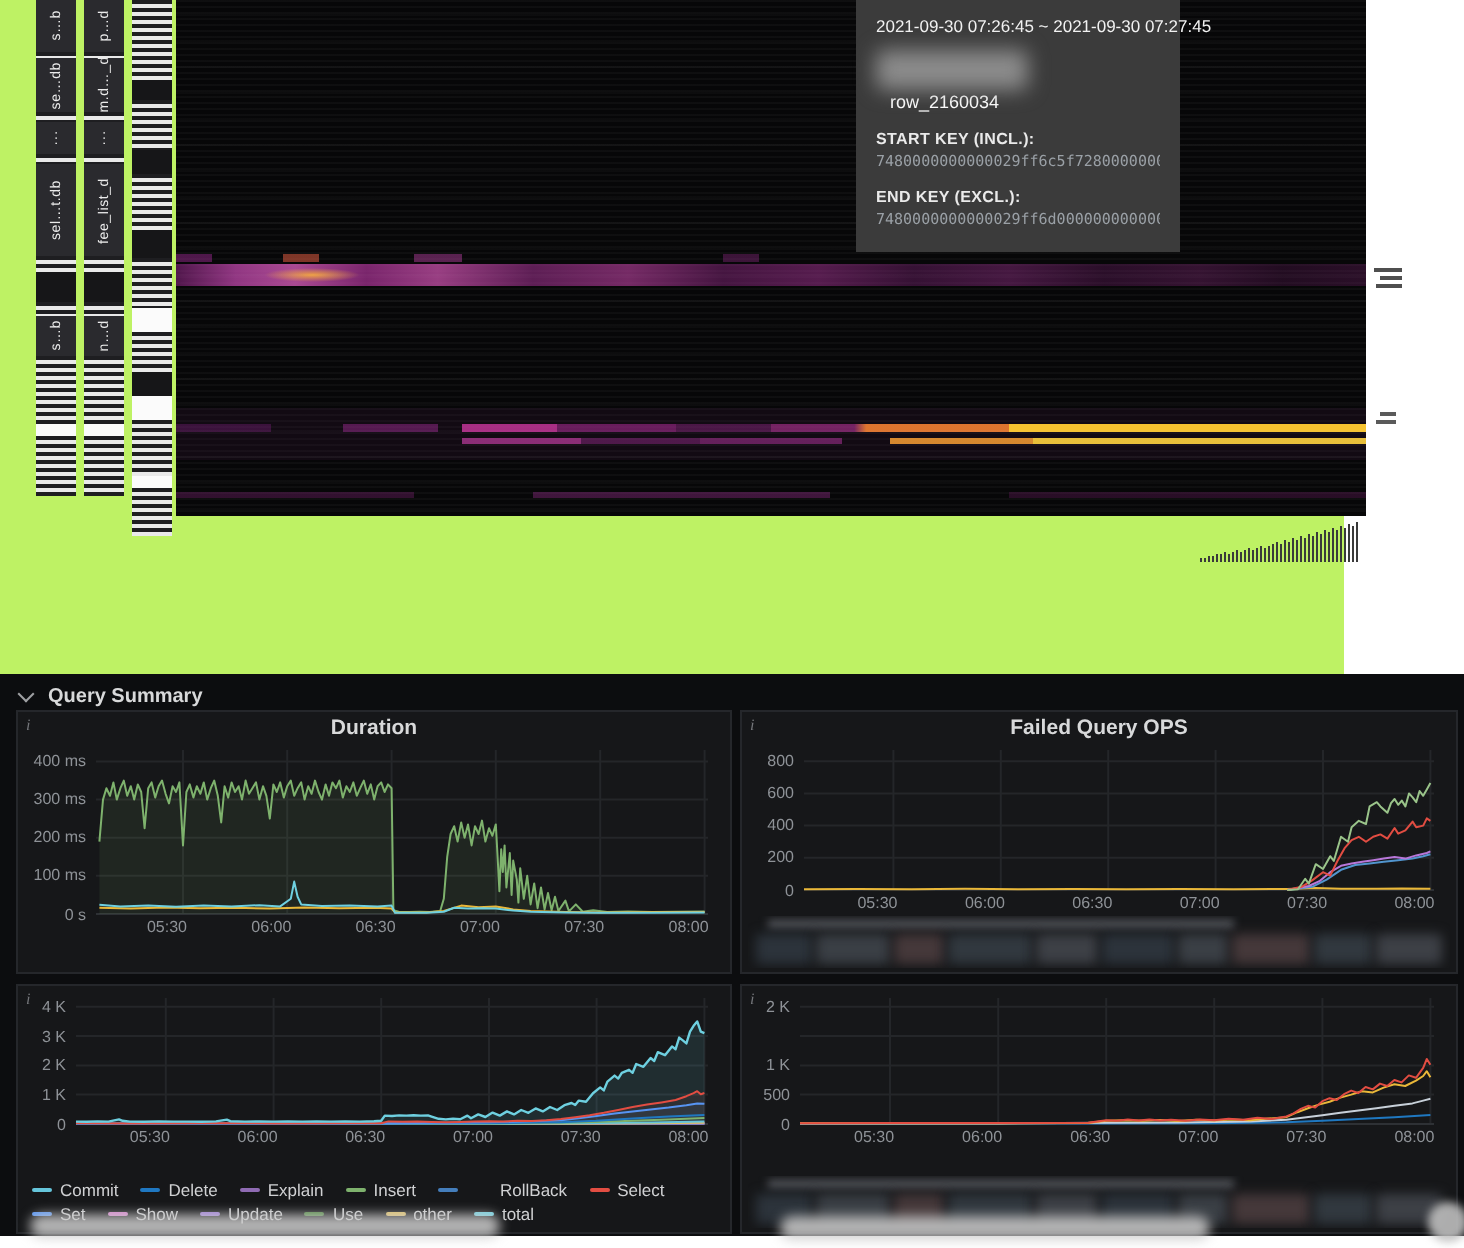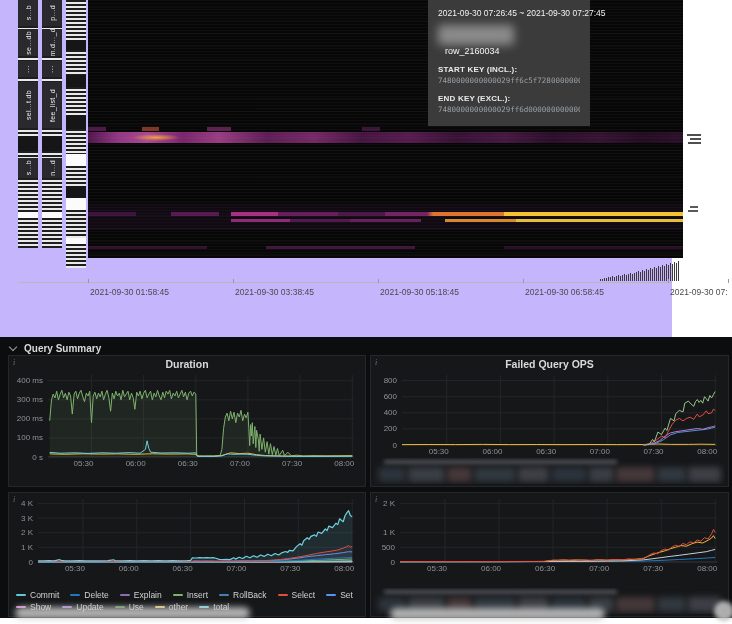--- a/index.html
+++ b/index.html
@@ -1,20 +1,20 @@
 <!DOCTYPE html>
 <html><head>
 <meta charset="utf-8">
 <style>
   * { margin:0; padding:0; box-sizing:border-box; }
   html,body { width:732px; height:624px; background:#ffffff; font-family:"Liberation Sans", sans-serif; overflow:hidden; }
   .page { position:relative; width:732px; height:624px; background:#ffffff; }
 
   
-  .keyviz { position:absolute; left:0; top:0; width:672px; height:337px; background:#c4b5fd; }
+  .keyviz { position:absolute; left:0; top:0; width:672px; height:337px; background:#bef264; }
   .kv-col { position:absolute; top:0; display:flex; flex-direction:column; }
   .seg { width:100%; overflow:hidden; flex:none; }
   .seg-label { background:#2a2a2e; display:flex; align-items:center; justify-content:center; }
   .seg-label span { writing-mode:vertical-rl; transform:rotate(180deg); font-size:7px; color:#ececec; letter-spacing:.3px; white-space:nowrap; }
   .seg-stripes { background:repeating-linear-gradient(180deg,#1e1e21 0 2px,#e9e9e9 2px 4px); }
   .seg-solid { background:#161618; }
   .seg-white { background:#fbfbfb; }
 
   .kv-heatmap { position:absolute; left:88px; top:0; width:595px; height:258px; background:#070708; overflow:hidden; }
   .kv-heatmap::before { content:""; position:absolute; inset:0; background:repeating-linear-gradient(180deg, rgba(255,255,255,0.030) 0 1px, transparent 1px 3px); }
@@ -216,33 +216,20 @@
         <div style="height: 15px;"></div>
         <div style="height: 17px;"></div>
         <div style="height: 16px;"></div>
         <div style="height: 18px;"></div>
         <div style="height: 17px;"></div>
         <div style="height: 19px;"></div>
         <div style="height: 18px;"></div>
         <div style="height: 20px;"></div>
       </div>
 
-    <div class="kv-axis" id="kv-axis">
-        <div class="kv-tick" style="left: 70px;"></div>
-        <div class="kv-tick" style="left: 215px;"></div>
-        <div class="kv-tick" style="left: 360px;"></div>
-        <div class="kv-tick" style="left: 505px;"></div>
-        <div class="kv-tick" style="left: 650px;"></div>
-        <div class="kv-tick" style="left: 710px;"></div>
-        <span class="kv-xlabel" style="left: 72px; max-width: 658px;">2021-09-30 01:58:45</span>
-        <span class="kv-xlabel" style="left: 217px; max-width: 513px;">2021-09-30 03:38:45</span>
-        <span class="kv-xlabel" style="left: 362px; max-width: 368px;">2021-09-30 05:18:45</span>
-        <span class="kv-xlabel" style="left: 507px; max-width: 223px;">2021-09-30 06:58:45</span>
-        <span class="kv-xlabel" style="left: 652px; max-width: 78px;">2021-09-30 07:</span>
-      </div>
   </section>
 
   <section class="grafana">
     <div class="row-header">
       <span class="chev"></span>
       <span class="row-title">Query Summary</span>
     </div>
 
     <div class="panel" style="left:8px; top:18px; width:358px; height:132px;">
       <span class="pinfo">i</span>
@@ -349,21 +336,21 @@
           <span class="li">
             <i style="background: rgb(143, 107, 179);"></i>
             <em style="font-style: normal;">Explain</em>
           </span>
           <span class="li">
             <i style="background: rgb(126, 178, 109);"></i>
             <em style="font-style: normal;">Insert</em>
           </span>
           <span class="li">
             <i style="background: rgb(68, 126, 188);"></i>
-            <em style="font-style: normal;">RollBack</em>
+            <em style="font-style: normal; margin-left: 17px;">RollBack</em>
           </span>
           <span class="li">
             <i style="background: rgb(226, 77, 66);"></i>
             <em style="font-style: normal;">Select</em>
           </span>
           <span class="li">
             <i style="background: rgb(87, 148, 242);"></i>
             <em style="font-style: normal;">Set</em>
           </span>
           <span class="li">

